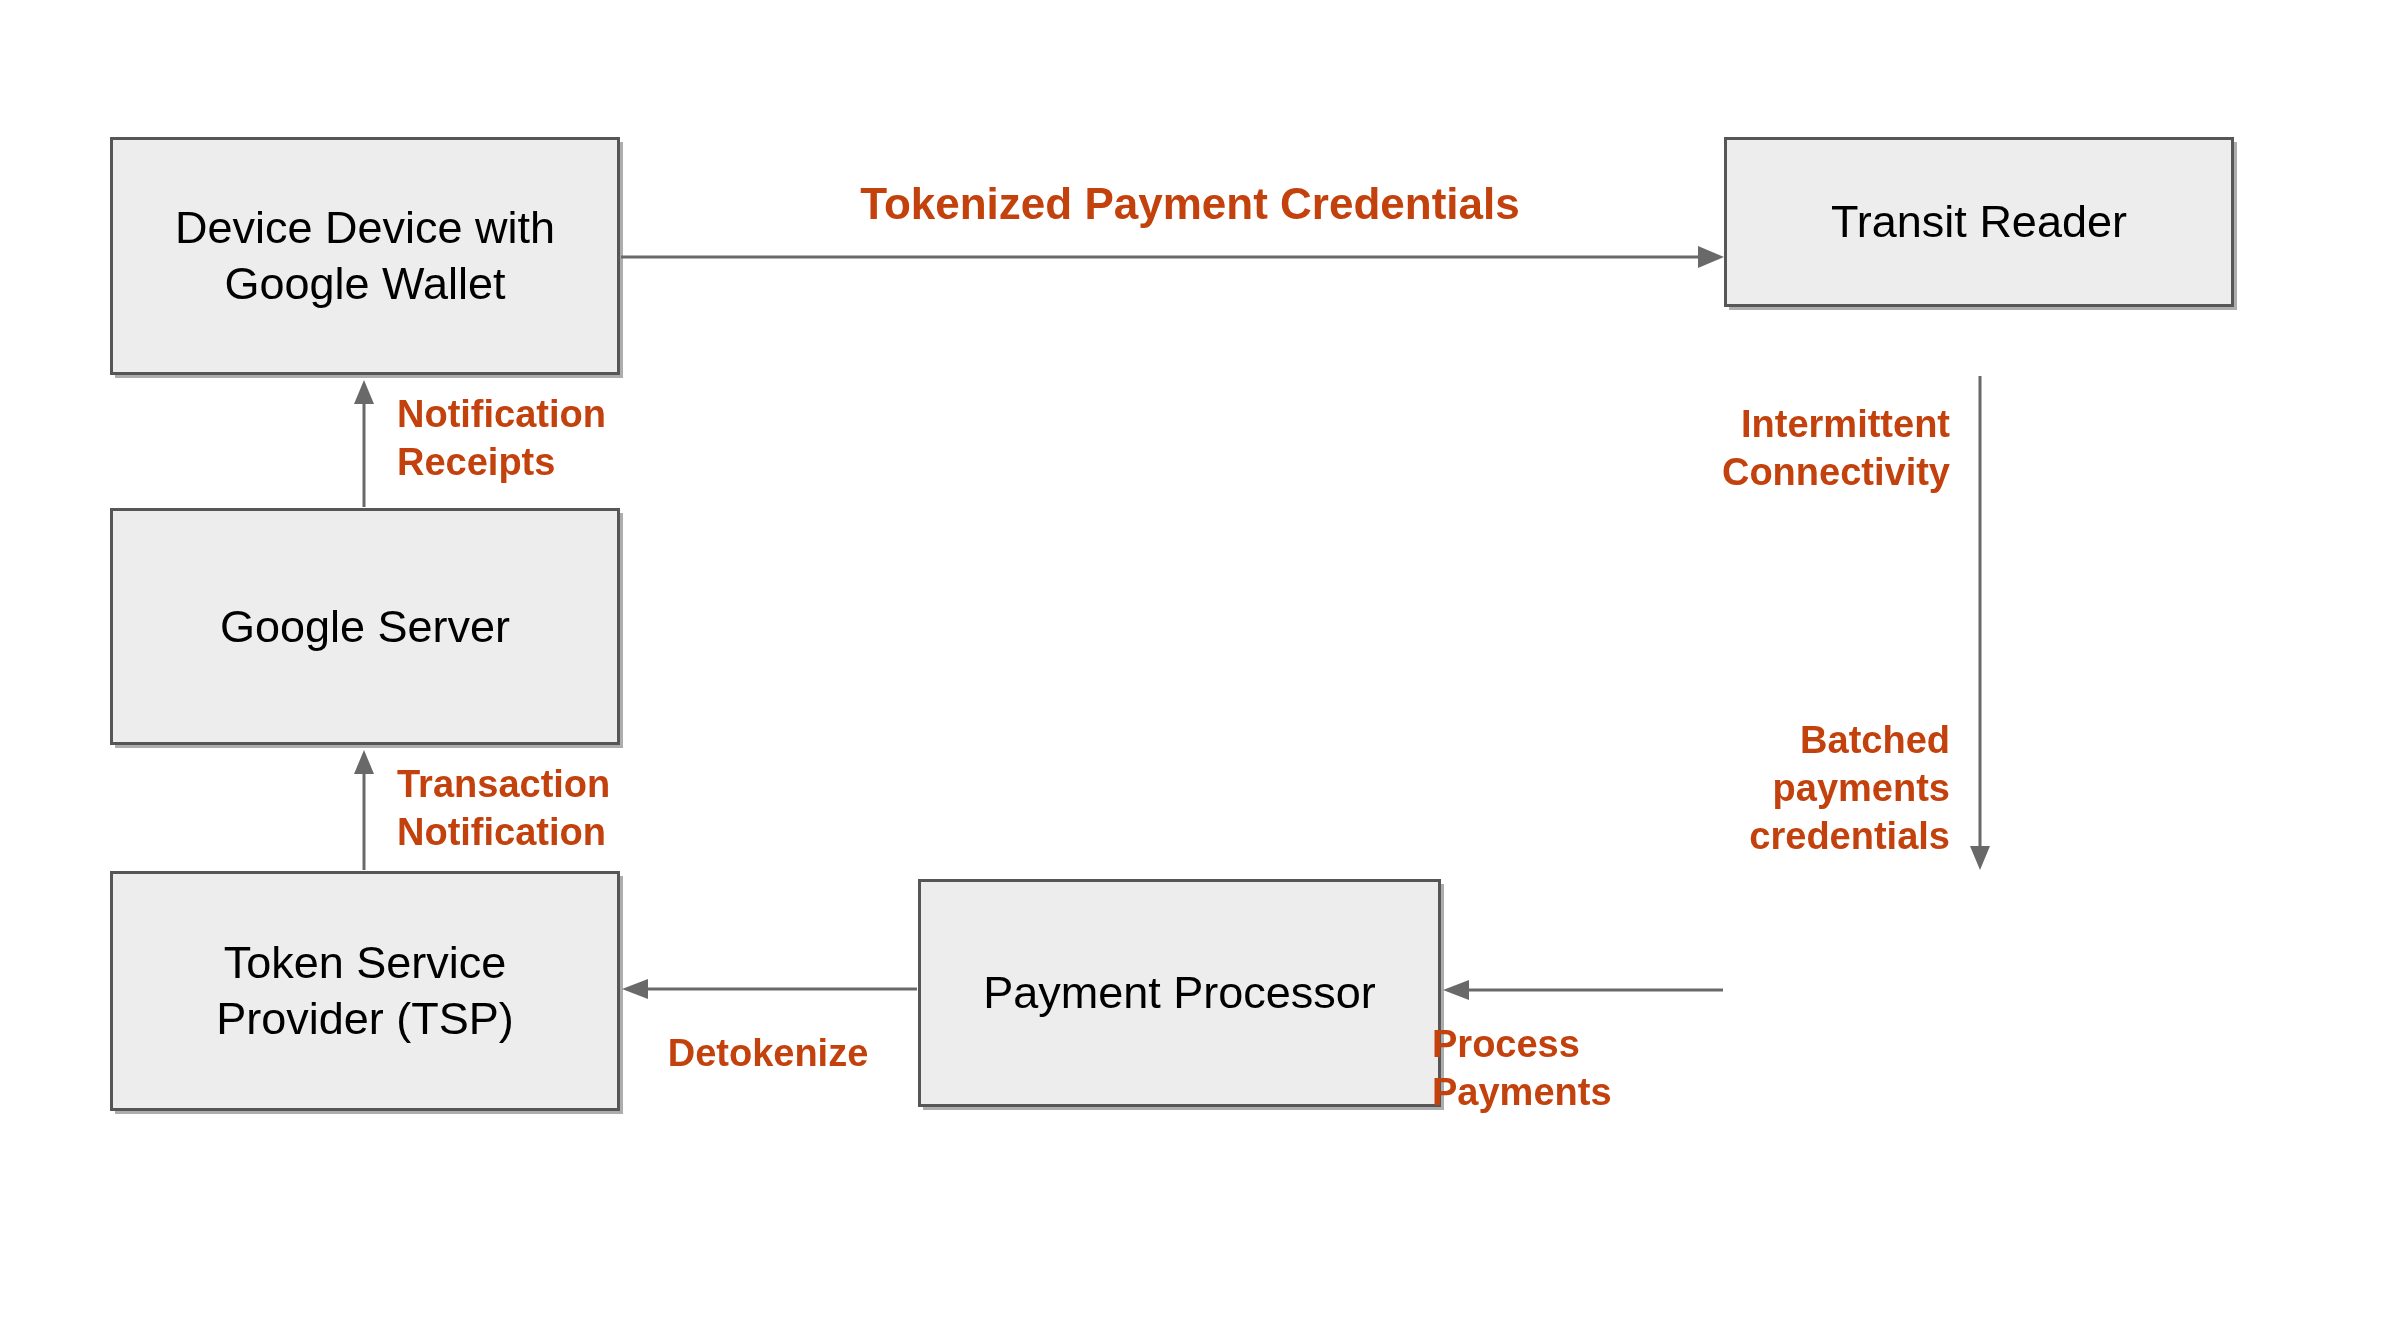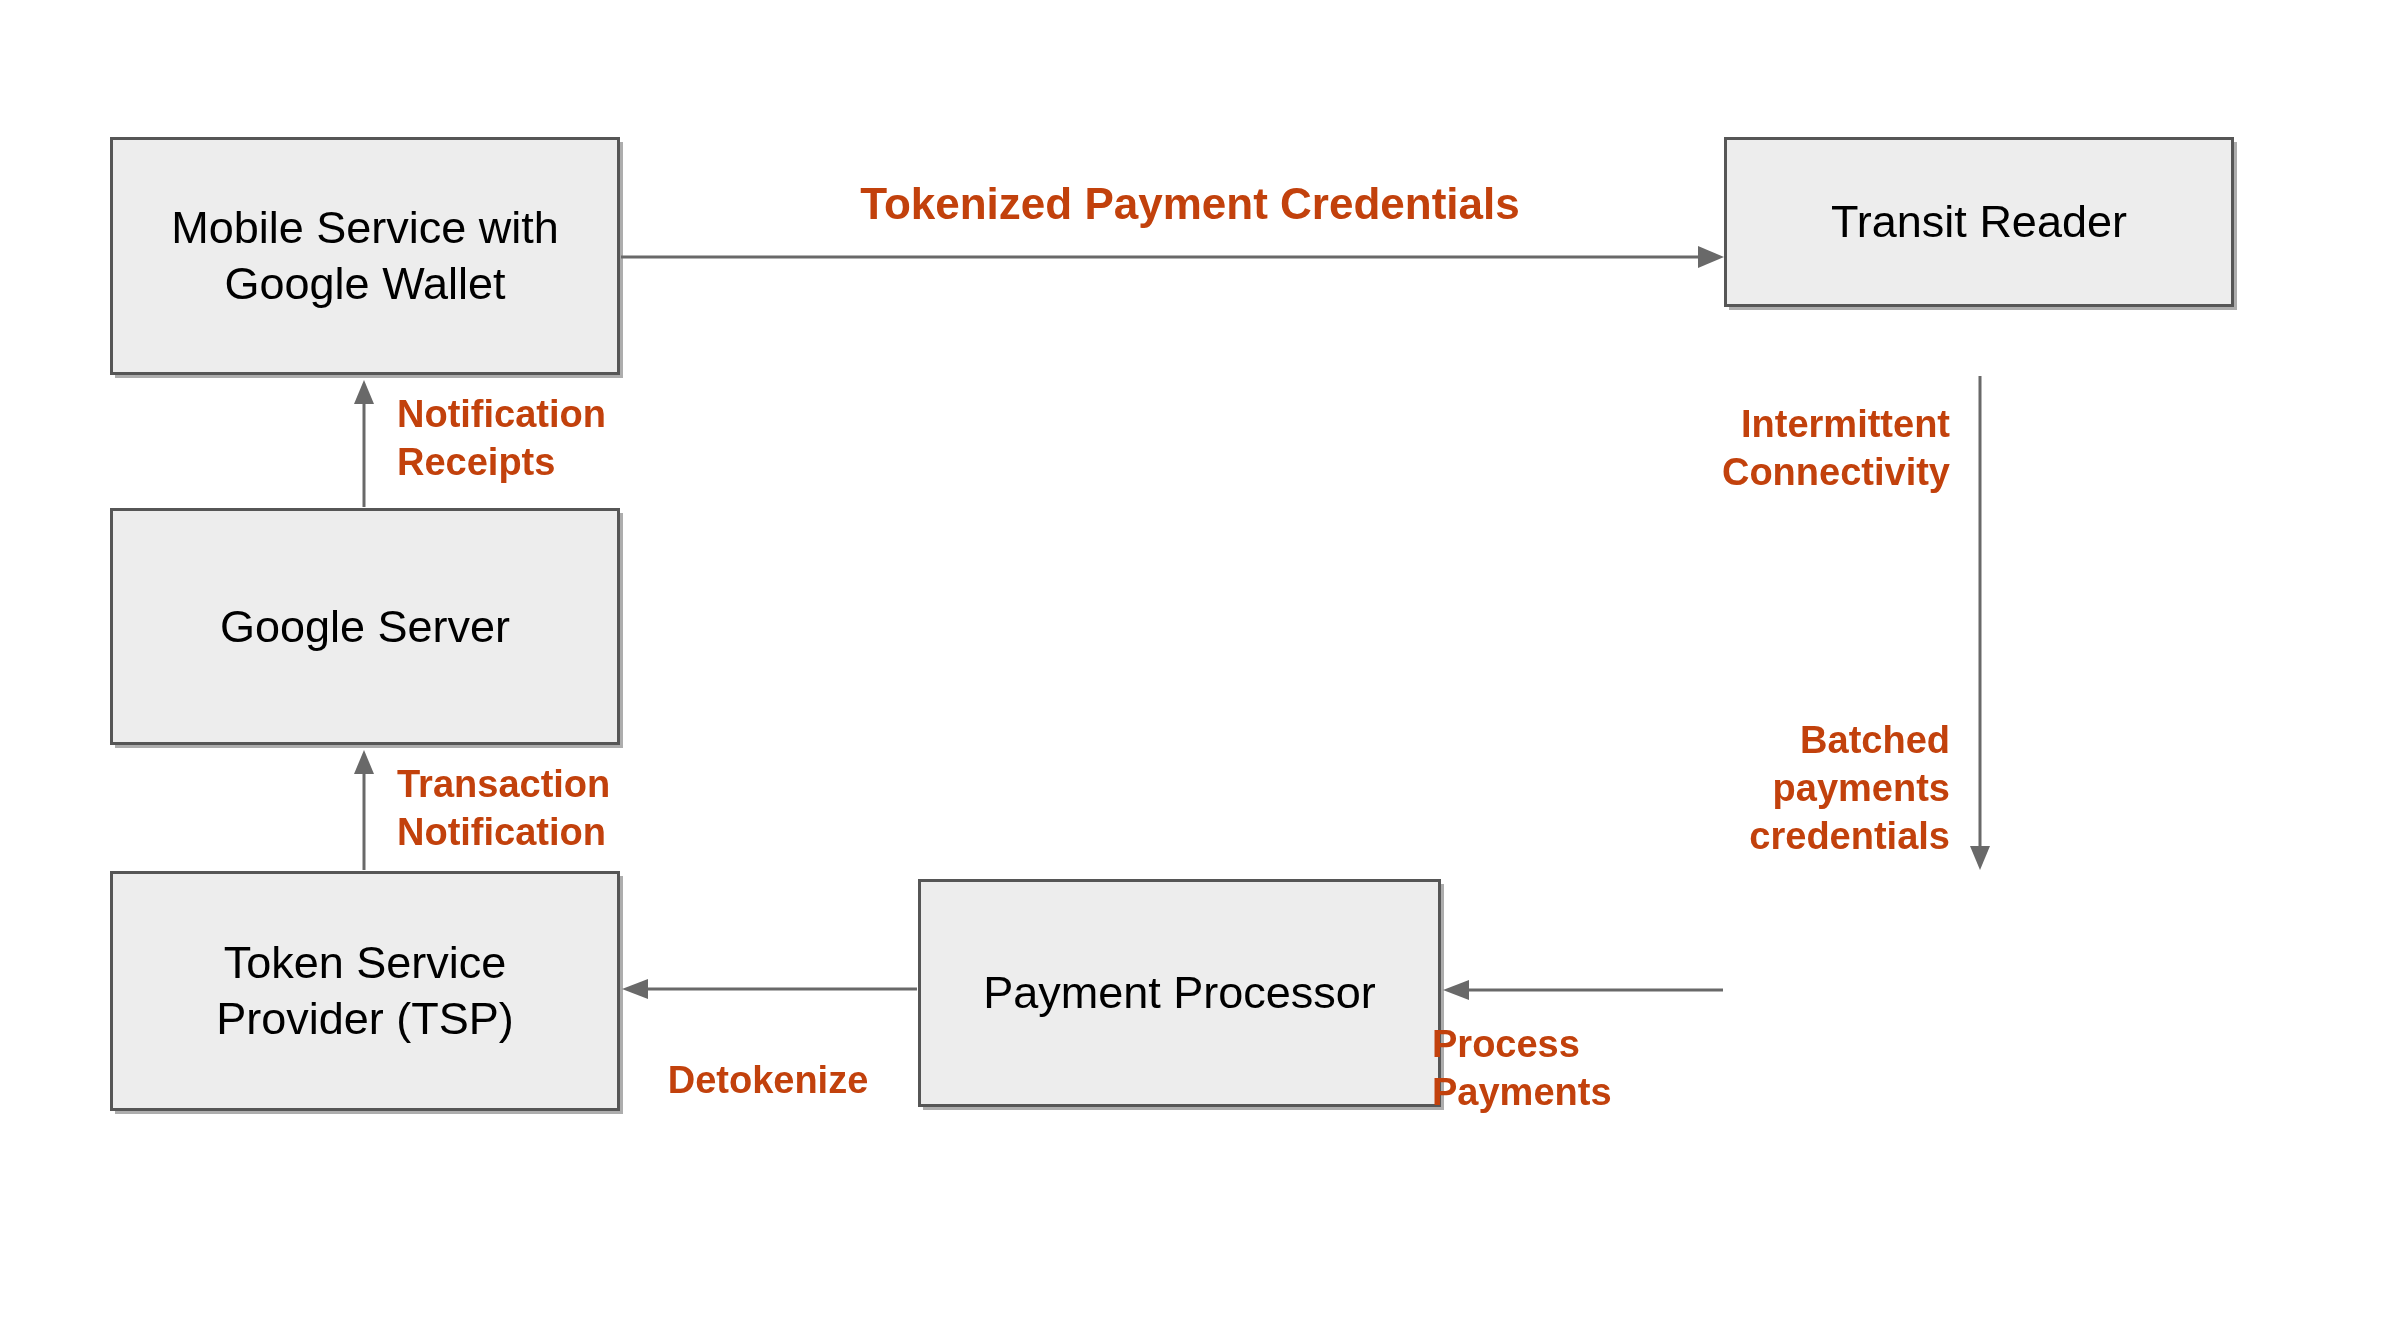--- a/index.html
+++ b/index.html
@@ -63,21 +63,21 @@
     left: 820px; top: 178px; width: 740px;
     text-align: center;
     font-size: 44px;
     line-height: 52px;
   }
   .el-notification-receipts    { left: 397px; top: 390px; text-align: left; }
   .el-transaction-notification { left: 397px; top: 760px; text-align: left; }
   .el-intermittent             { right: 439px; top: 400px; text-align: right; }
   .el-batched                  { right: 439px; top: 716px; text-align: right; }
   .el-process                  { left: 1432px; top: 1020px; width: 300px; text-align: left; }
-  .el-detokenize               { left: 618px;  top: 1056px; width: 300px; text-align: center; }
+  .el-detokenize               { left: 618px;  top: 1029px; width: 300px; text-align: center; }
 </style>
 </head>
 <body>
 
 <div class="diagram">
 
   <svg class="arrow-layer" viewBox="0 0 2389 1344" xmlns="http://www.w3.org/2000/svg">
     <g stroke="#696969" stroke-width="3" fill="#696969">
 
       <g>
@@ -107,21 +107,21 @@
 
       <g>
         <line x1="917" y1="989" x2="646" y2="989"></line>
         <polygon points="622,989 648,979 648,999" stroke="none"></polygon>
       </g>
     </g>
   </svg>
 
   <div class="node pos-mobile">
     <div class="node-label">
-      <span class="line">Mobile Service with</span>
+      <span class="line">Device Device with</span>
       <span class="line">Google Wallet</span>
     </div>
   </div>
 
   <div class="node pos-transit-reader">
     <div class="node-label">
       <span class="line">Transit Reader</span>
     </div>
   </div>
 

